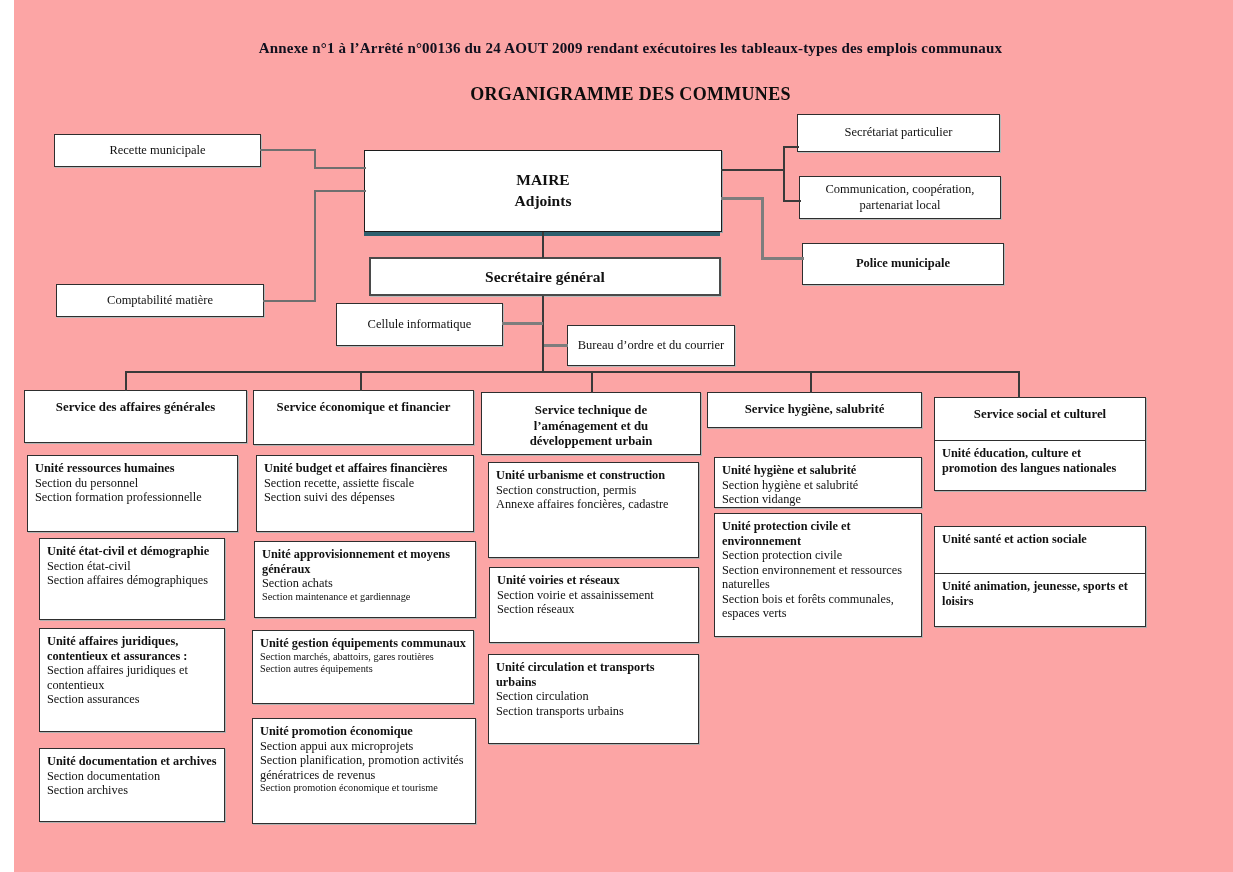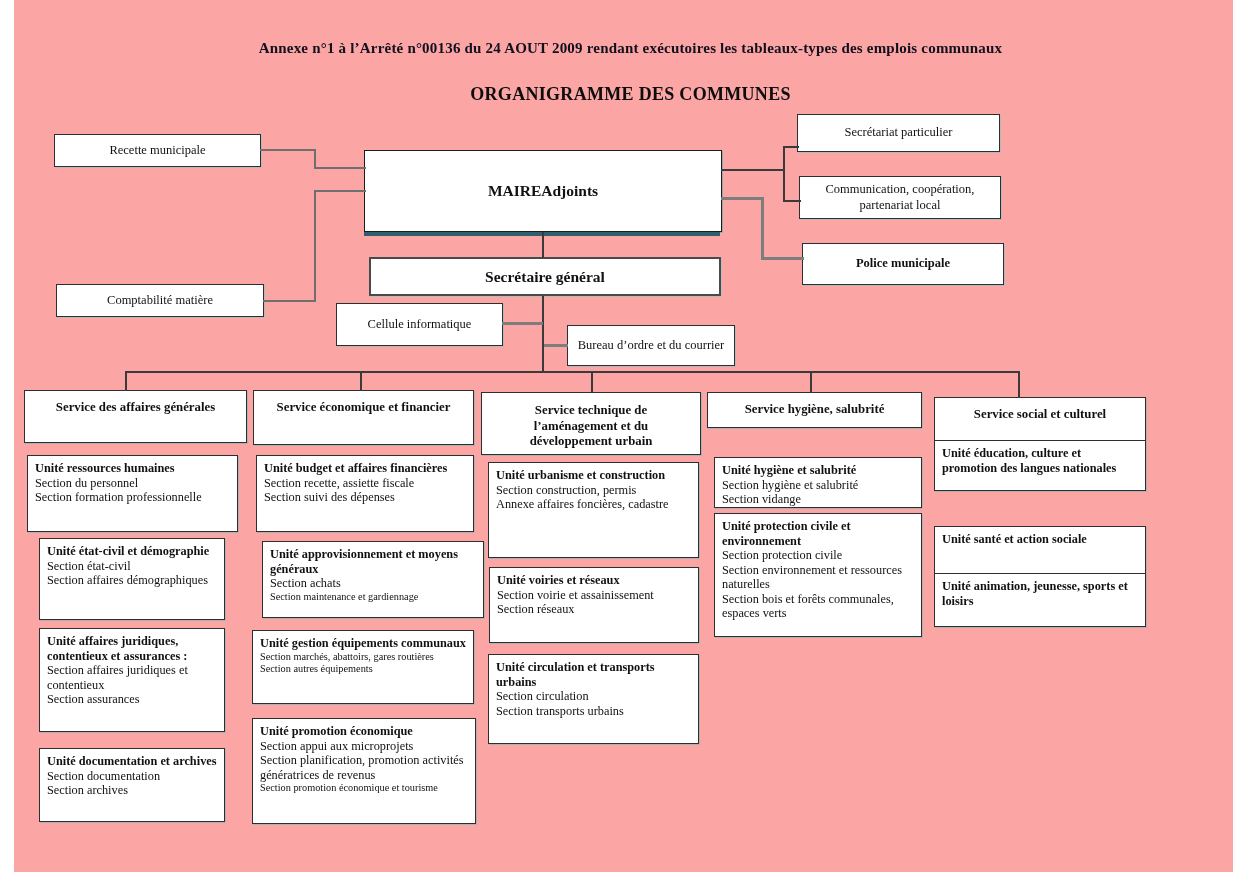--- a/index.html
+++ b/index.html
@@ -21,21 +21,21 @@
     position:absolute;background:#fff;border:1.5px solid #2e2e2e;
     box-sizing:border-box;display:flex;align-items:center;justify-content:center;
     text-align:center;font-size:12.5px;line-height:1.25;
     box-shadow:1px 1px 0 #b8b8b8;
   }
   .box.pre{white-space:pre-line;}
   .bold{font-weight:bold;}
   .maire{
     border:1.5px solid #1c1c1c;
     box-shadow:-1px 5px 0 -1px #2e5f6e,1px 1px 0 #9aa7ab;
-    font-size:15.5px;font-weight:bold;line-height:1.35;
+    flex-direction:column;font-size:15.5px;font-weight:bold;line-height:1.35;
   }
   .sg{border:2px solid #4a4a4a;font-size:15.5px;font-weight:bold;box-shadow:1px 1px 0 #bbb;}
   .svc{
     position:absolute;background:#fff;border:1.5px solid #2e2e2e;box-sizing:border-box;
     text-align:center;font-size:12.8px;font-weight:bold;line-height:1.22;
     padding-top:9px;box-shadow:1px 1px 0 #b0b0b0;white-space:pre-line;
   }
   .unit{
     position:absolute;background:#fff;border:1.5px solid #2e2e2e;box-sizing:border-box;
     text-align:left;font-size:12.3px;line-height:1.18;padding:5px 7px;
@@ -125,21 +125,21 @@
     <div class="u-title">Unité documentation et archives</div>
     <div class="u-sec">Section documentation</div>
     <div class="u-sec">Section archives</div>
   </div>
 
   <div class="unit" style="left:242px;top:455px;width:218px;height:77px">
     <div class="u-title">Unité budget et affaires financières</div>
     <div class="u-sec">Section recette, assiette fiscale</div>
     <div class="u-sec">Section suivi des dépenses</div>
   </div>
-  <div class="unit" style="left:248px;top:541px;width:222px;height:77px">
+  <div class="unit" style="left:240px;top:541px;width:222px;height:77px">
     <div class="u-title">Unité approvisionnement et moyens généraux</div>
     <div class="u-sec">Section achats</div>
     <div class="u-sec small">Section maintenance et gardiennage</div>
   </div>
   <div class="unit" style="left:238px;top:630px;width:222px;height:74px">
     <div class="u-title">Unité gestion équipements communaux</div>
     <div class="u-sec small">Section marchés, abattoirs, gares routières</div>
     <div class="u-sec small">Section autres équipements</div>
   </div>
   <div class="unit" style="left:238px;top:718px;width:224px;height:106px">

